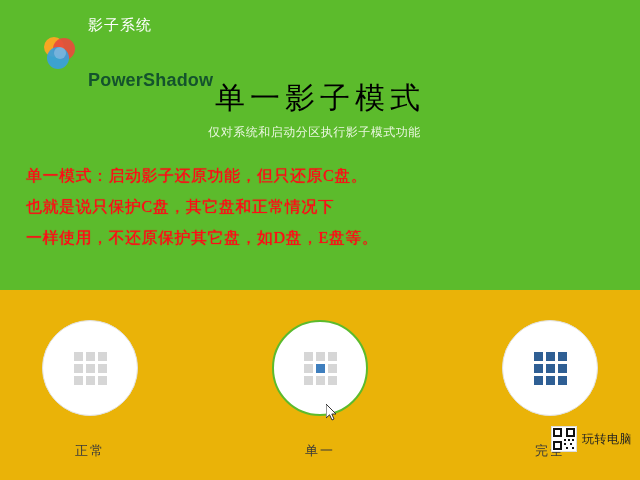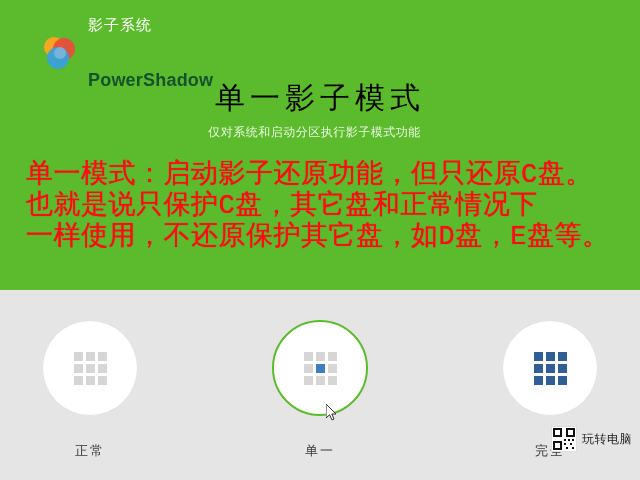--- a/index.html
+++ b/index.html
@@ -85,36 +85,36 @@
     letter-spacing: 0.5px;
   }
 
   
   .annotation {
     position: absolute;
     left: 26px;
     top: 160px;
     width: 600px;
     color: #ff0b16;
-    font-family: Liberation Mono, monospace;
-    font-size: 27px;
+    font-family: Liberation Serif, serif;
+    font-size: 16px;
     line-height: 31px;
     letter-spacing: 0.5px;
     text-shadow: 0 0 1px #ff0b16;
     white-space: pre-line;
   }
 
   
   .modes {
     position: absolute;
     left: 0;
     top: 290px;
     width: 640px;
     height: 190px;
-    background: #e5e5e5;
+    background: #eab308;
   }
   .mode {
     position: absolute;
     top: 30px;
     width: 180px;
     text-align: center;
   }
   .mode-0 { left: 0px; }
   .mode-1 { left: 230px; }
   .mode-2 { left: 460px; }

